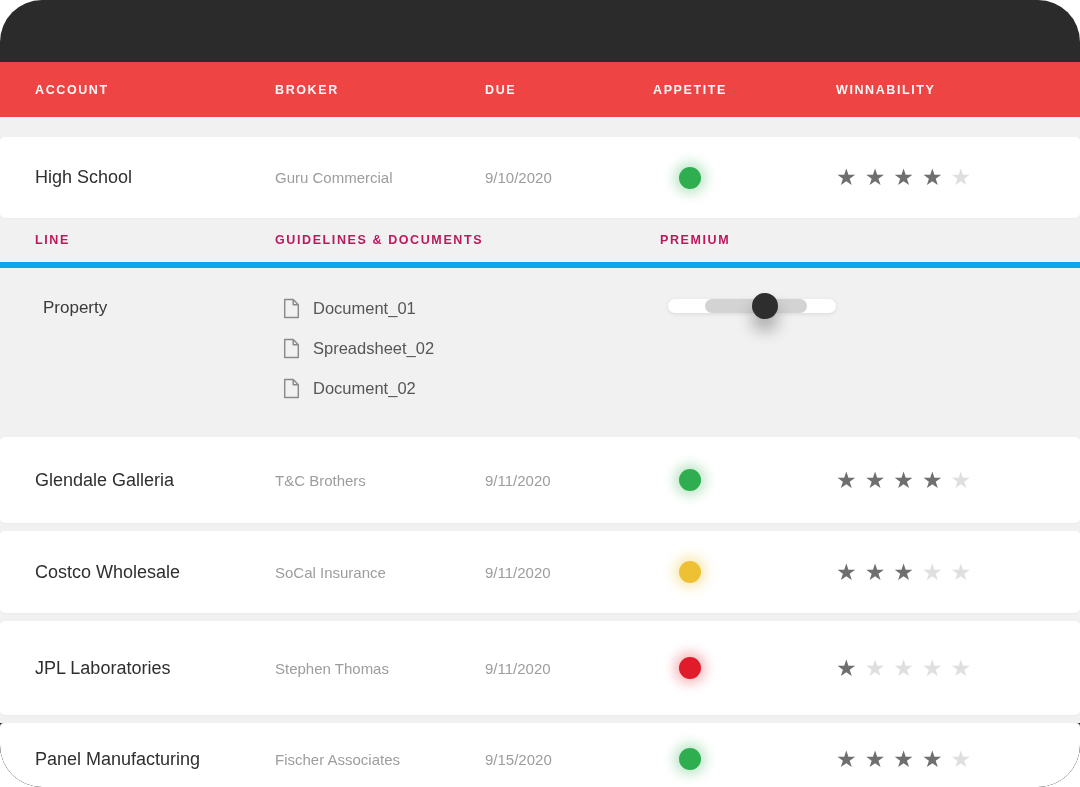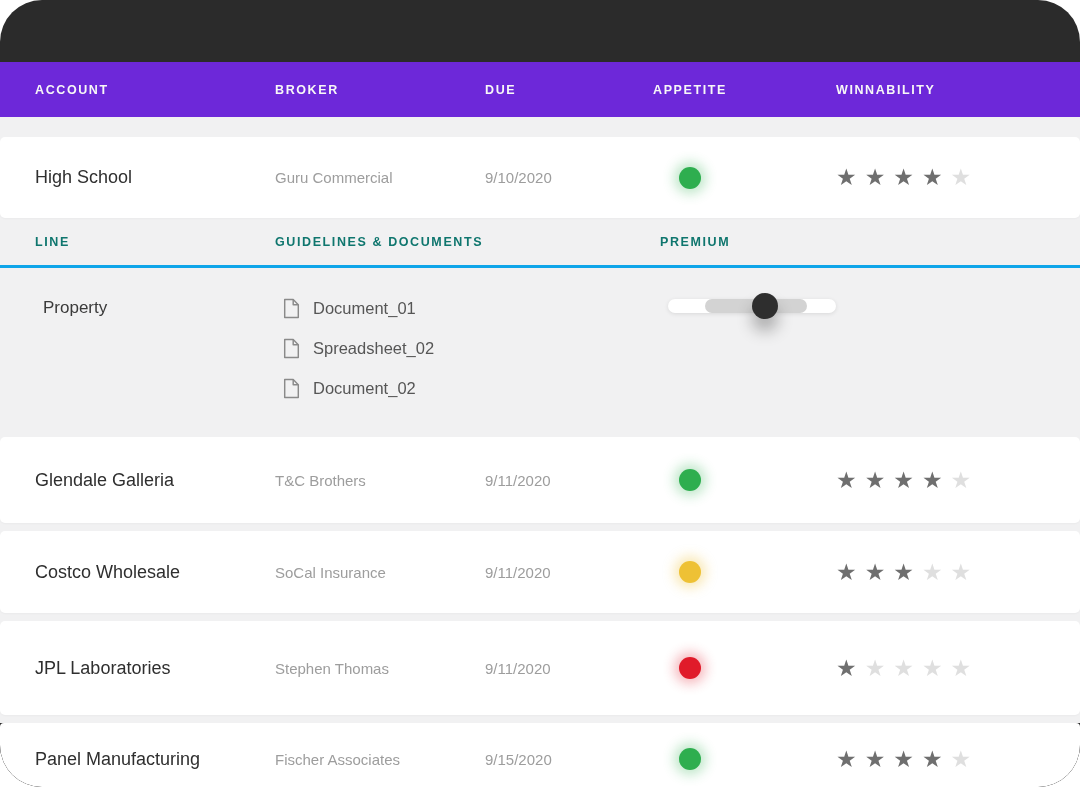--- a/index.html
+++ b/index.html
@@ -12,21 +12,21 @@
     border-radius:42px;
     overflow:hidden;
     position:relative;
   }
 
   
   .topbar { height:62px; }
 
   
   .thead {
-    height:55px; background:#6d28d9;
+    height:55px; background:#ef4444;
     display:flex; align-items:center;
     padding-left:35px;
     color:#f7f7f7;
     font-size:12.5px; font-weight:bold; letter-spacing:1.6px;
   }
 
   
   .col-account  { width:240px; }
   .col-broker   { width:210px; }
   .col-due      { width:150px; }
@@ -62,22 +62,22 @@
   
   .stars { display:flex; align-items:center; }
   .stars span { font-size:23px; line-height:1; color:var(--star_empty); margin-right:8px; }
   .stars span.filled { color:var(--star_filled); }
 
   
   .subhead {
     height:50px;
     display:flex; align-items:center;
     padding-left:35px;
-    border-bottom:3px solid #0ea5e9;
-    color:#0f766e;
+    border-bottom:6px solid #0ea5e9;
+    color:#be185d;
     font-size:12.5px; font-weight:bold; letter-spacing:1.6px;
   }
   .subcol-line { width:240px; }
   .subcol-docs { width:385px; }
   .subcol-premium { width:140px; }
 
   
   .line-section {
     height:169px;
     display:flex;

